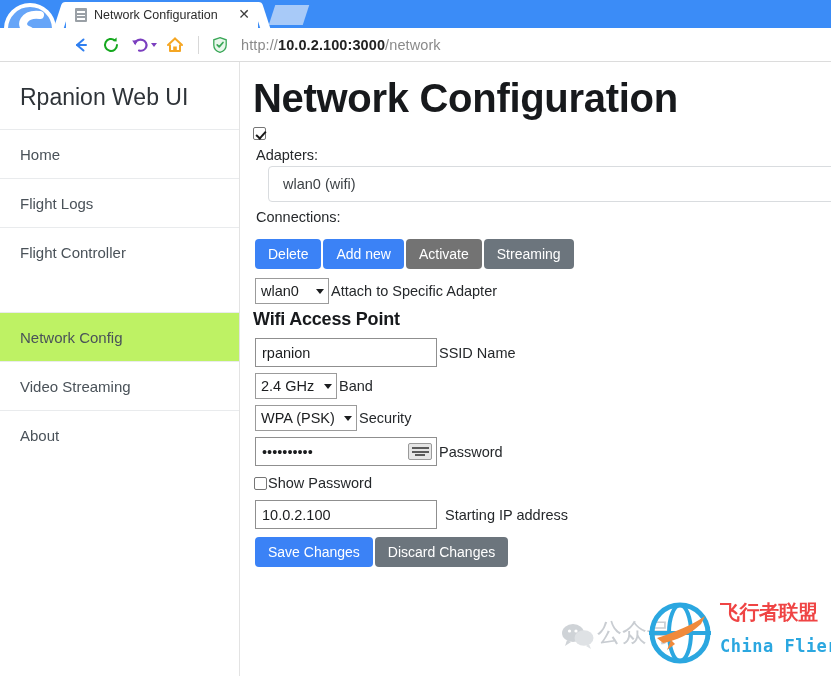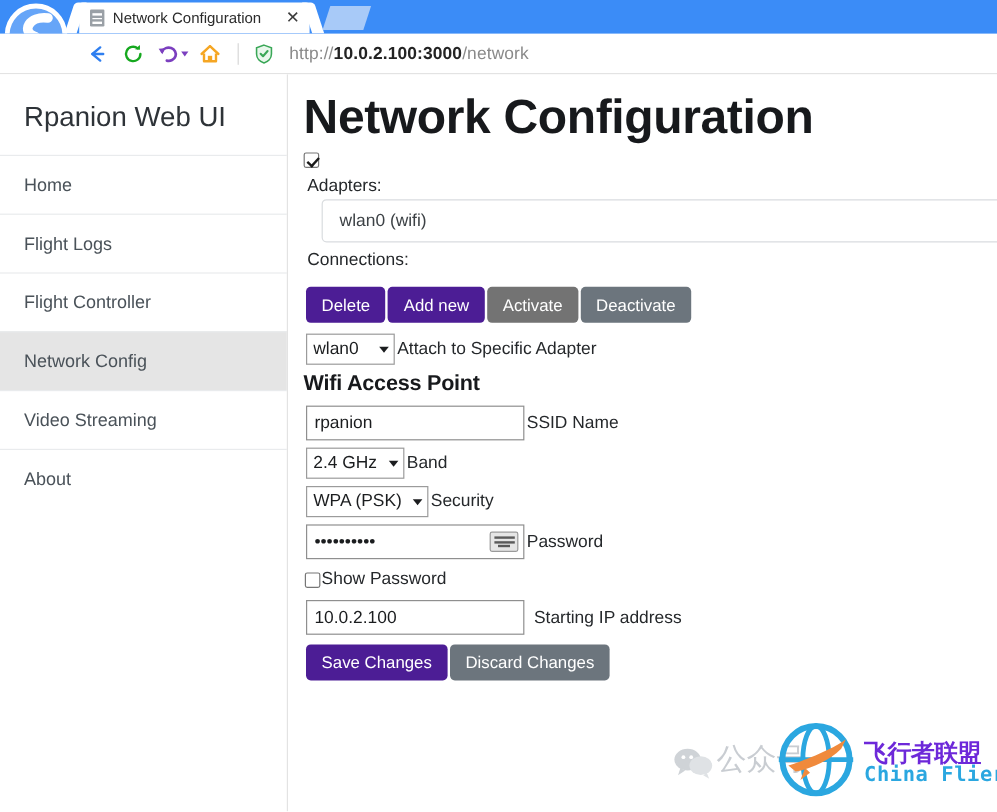--- a/index.html
+++ b/index.html
@@ -158,21 +158,21 @@
     display: flex;
     align-items: center;
     padding-left: 20px;
     font-size: 15px;
     color: #4a5259;
     border-top: 1px solid #e9ebed;
     cursor: pointer;
     background: transparent;
   }
   .sb-item:first-of-type { border-top: none; }
-  .sb-item.active { background: #e5e5e5; }
+  .sb-item.active { background: #bef264; margin-top: 36px; }
 
   .content {
     flex: 1 1 auto;
     padding: 6px 0 0 13px;
     overflow: hidden;
     position: relative;
   }
   h1.title {
     font-size: 40px;
     font-weight: 700;
@@ -236,21 +236,21 @@
   .btn {
     border: none;
     border-radius: 4px;
     padding: 0 13px;
     height: 30px;
     color: #fff;
     font-size: 14px;
     font-family: "Liberation Sans", sans-serif;
     cursor: pointer;
   }
-  .btn.primary  { background: #4c1d95; }
+  .btn.primary  { background: #3b82f6; }
   .btn.disabled { background: #737373; cursor: default; }
   .btn.secondary{ background: #6c757d; }
 
   .selbox {
     height: 26px;
     border: 1px solid #9b9b9b;
     background: #ffffff;
     font-size: 14.5px;
     font-family: "Liberation Sans", sans-serif;
     color: #1b1d1f;
@@ -324,24 +324,24 @@
     position: absolute;
     left: 42px; top: 24px;
     font-size: 25px;
     color: #c9cdd2;
     font-family: "DejaVu Sans", sans-serif;
     white-space: nowrap;
   }
   .wm-logo { position: absolute; left: 86px; top: 2px; }
   .wm-brand {
     position: absolute;
-    left: 165px; top: 22px;
+    left: 165px; top: 7px;
     font-size: 20px;
     font-weight: 700;
-    color: #6d28d9;
+    color: #ef4444;
     font-family: Liberation Serif, serif;
     letter-spacing: -0.5px;
     white-space: nowrap;
   }
   .wm-brand2 {
     position: absolute;
     left: 165px; top: 44px;
     font-size: 17px;
     font-weight: 700;
     color: #2ba7e0;
@@ -460,21 +460,21 @@
       <div class="listbox">
         <span>wlan0 (wifi)</span>
       </div>
 
       <div class="fieldlabel">Connections:</div>
 
       <div class="btnrow">
         <button class="btn primary">Delete</button>
         <button class="btn primary">Add new</button>
         <button class="btn disabled">Activate</button>
-        <button class="btn secondary">Deactivate</button>
+        <button class="btn secondary">Streaming</button>
       </div>
 
       <div class="row mt10 ml2">
         <span class="selwrap">
           <select class="selbox" style="width:74px;">
             <option>wlan0</option>
           </select>
           <span class="arrow"></span>
         </span>
         <span class="inline-lbl">Attach to Specific Adapter</span>

